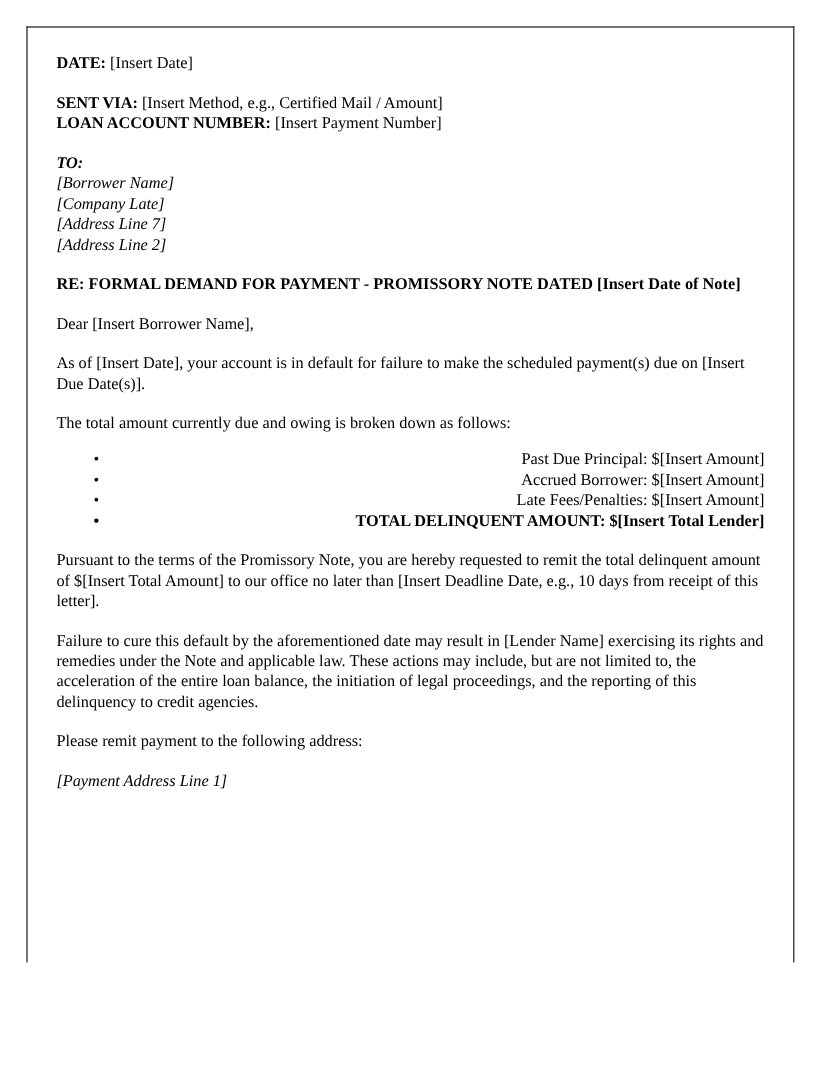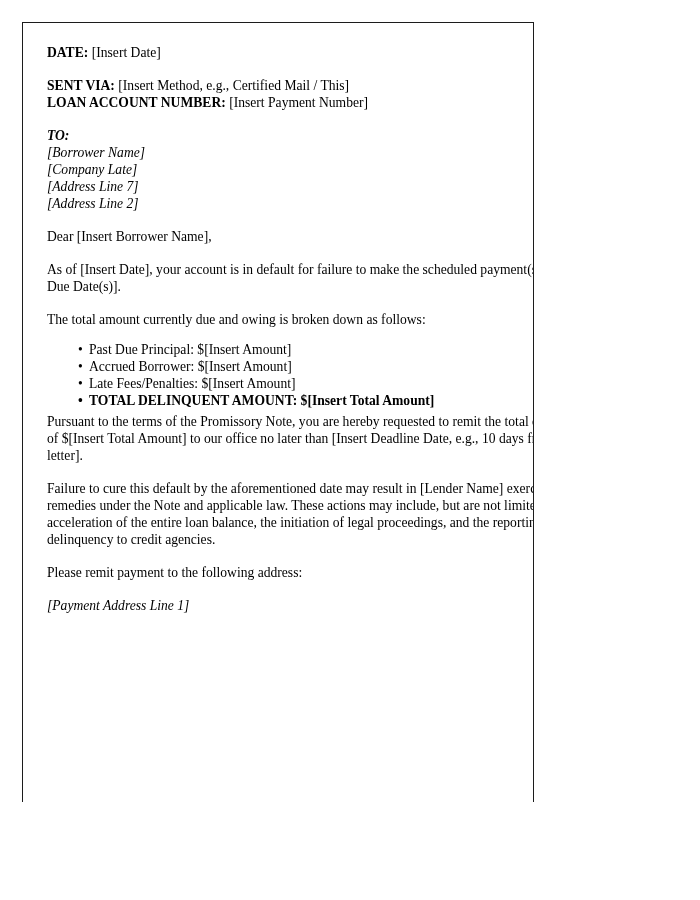--- a/index.html
+++ b/index.html
@@ -14,21 +14,21 @@
     font-family: "Liberation Serif", "DejaVu Serif", serif;
     color: #000000;
     -webkit-font-smoothing: antialiased;
   }
 
   
   .page-sheet {
     position: absolute;
     left: 22px;
     top: 22px;
-    width: 512px;          
+    width: 640px;          
     height: 780px;         
     box-sizing: border-box;
     border-left: 1.5px solid #1c1c1c;
     border-right: 1.5px solid #1c1c1c;
     border-top: 1.5px solid #1c1c1c;
     border-bottom: none;
     background: #ffffff;
     overflow: hidden;
   }
 
@@ -48,22 +48,23 @@
 
   
   .blk { margin: 0 0 16px 0; }
   .blk-tight { margin: 0 0 0 0; }
 
   .addr-block { margin: 0 0 16px 0; }
   .addr-block .line { white-space: nowrap; font-style: italic; }
 
   ul.amount-list {
     list-style: none;
-    margin: 13px 0 4px 0;
+    margin: 13px 0 16px 0;
     padding: 0;
+    text-align: right;
   }
   ul.amount-list li {
     position: relative;
     padding-left: 42px;
     margin: 0;
     line-height: 17px;
   }
   ul.amount-list li::before {
     content: "\2022";
     position: absolute;
@@ -78,51 +79,54 @@
 <body>
 
 <div class="page-sheet">
   <div class="doc-body">
 
     <div class="blk">
       <p class="line"><span class="bold">DATE:</span> <span>[Insert Date]</span></p>
     </div>
 
     <div class="blk">
-      <p class="line"><span class="bold">SENT VIA:</span> <span>[Insert Method, e.g., Certified Mail / This]</span></p>
+      <p class="line"><span class="bold">SENT VIA:</span> <span>[Insert Method, e.g., Certified Mail / Amount]</span></p>
       <p class="line"><span class="bold">LOAN ACCOUNT NUMBER:</span> <span>[Insert Payment Number]</span></p>
     </div>
 
     <div class="addr-block">
       <p class="line bold">TO:</p>
       <p class="line">[Borrower Name]</p>
       <p class="line">[Company Late]</p>
       <p class="line">[Address Line 7]</p>
       <p class="line">[Address Line 2]</p>
     </div>
 
+    <div class="blk">
+      <p class="para bold">RE: FORMAL DEMAND FOR PAYMENT - PROMISSORY NOTE DATED [Insert Date of Note]</p>
+    </div>
 
     <div class="blk">
       <p class="para">Dear [Insert Borrower Name],</p>
     </div>
 
 
     <div class="blk">
       <p class="para">As of [Insert Date], your account is in default for failure to make the scheduled payment(s) due on [Insert Due Date(s)].</p>
     </div>
 
     <div class="blk-tight">
       <p class="para">The total amount currently due and owing is broken down as follows:</p>
     </div>
 
     <ul class="amount-list">
       <li>Past Due Principal: $[Insert Amount]</li>
       <li>Accrued Borrower: $[Insert Amount]</li>
       <li>Late Fees/Penalties: $[Insert Amount]</li>
-      <li class="total">TOTAL DELINQUENT AMOUNT: $[Insert Total Amount]</li>
+      <li class="total">TOTAL DELINQUENT AMOUNT: $[Insert Total Lender]</li>
     </ul>
 
     <div class="blk">
       <p class="para">Pursuant to the terms of the Promissory Note, you are hereby requested to remit the total delinquent amount of $[Insert Total Amount] to our office no later than [Insert Deadline Date, e.g., 10 days from receipt of this letter].</p>
     </div>
 
     <div class="blk">
       <p class="para">Failure to cure this default by the aforementioned date may result in [Lender Name] exercising its rights and remedies under the Note and applicable law. These actions may include, but are not limited to, the acceleration of the entire loan balance, the initiation of legal proceedings, and the reporting of this delinquency to credit agencies.</p>
     </div>
 

